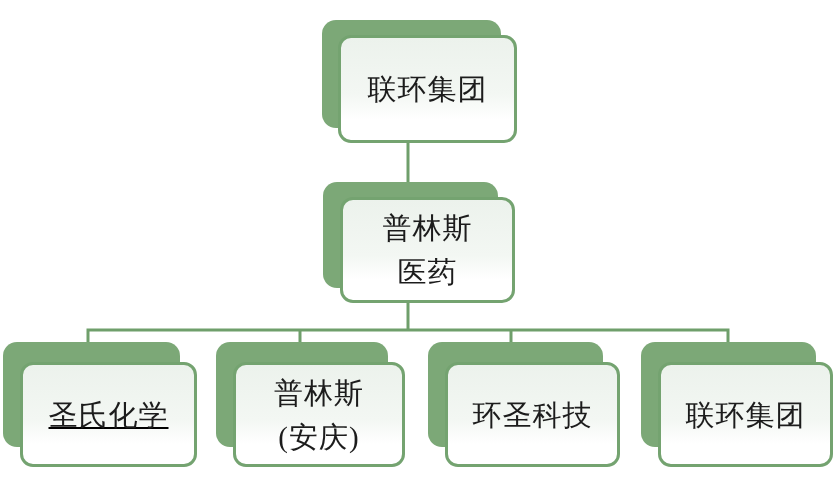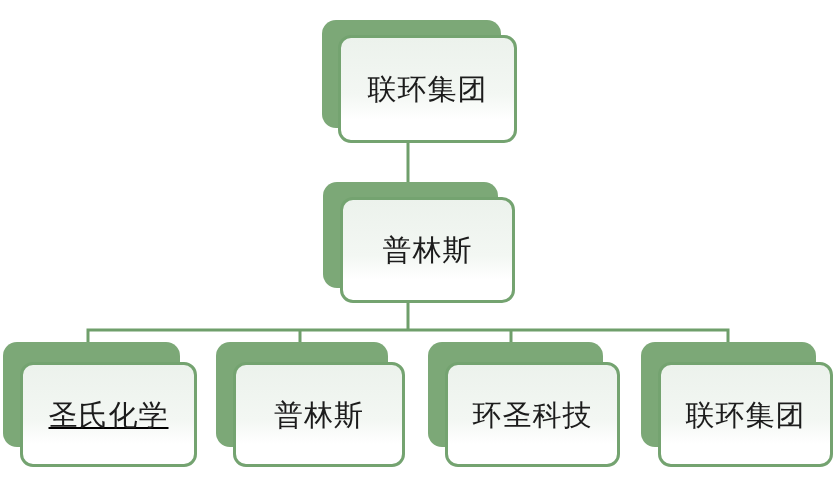--- a/index.html
+++ b/index.html
@@ -113,34 +113,36 @@
     <div class="shadow"></div>
     <div class="box">
       <span>联环集团</span>
     </div>
   </div>
 
   <div class="node node-mid">
     <div class="shadow"></div>
     <div class="box">
       <span>普林斯</span>
+      <span>医药</span>
     </div>
   </div>
 
   <div class="node node-b1">
     <div class="shadow"></div>
     <div class="box">
       <span>圣氏化学</span>
     </div>
   </div>
 
   <div class="node node-b2">
     <div class="shadow"></div>
     <div class="box">
       <span>普林斯</span>
+      <span>(安庆)</span>
     </div>
   </div>
 
   <div class="node node-b3">
     <div class="shadow"></div>
     <div class="box">
       <span>环圣科技</span>
     </div>
   </div>
 

